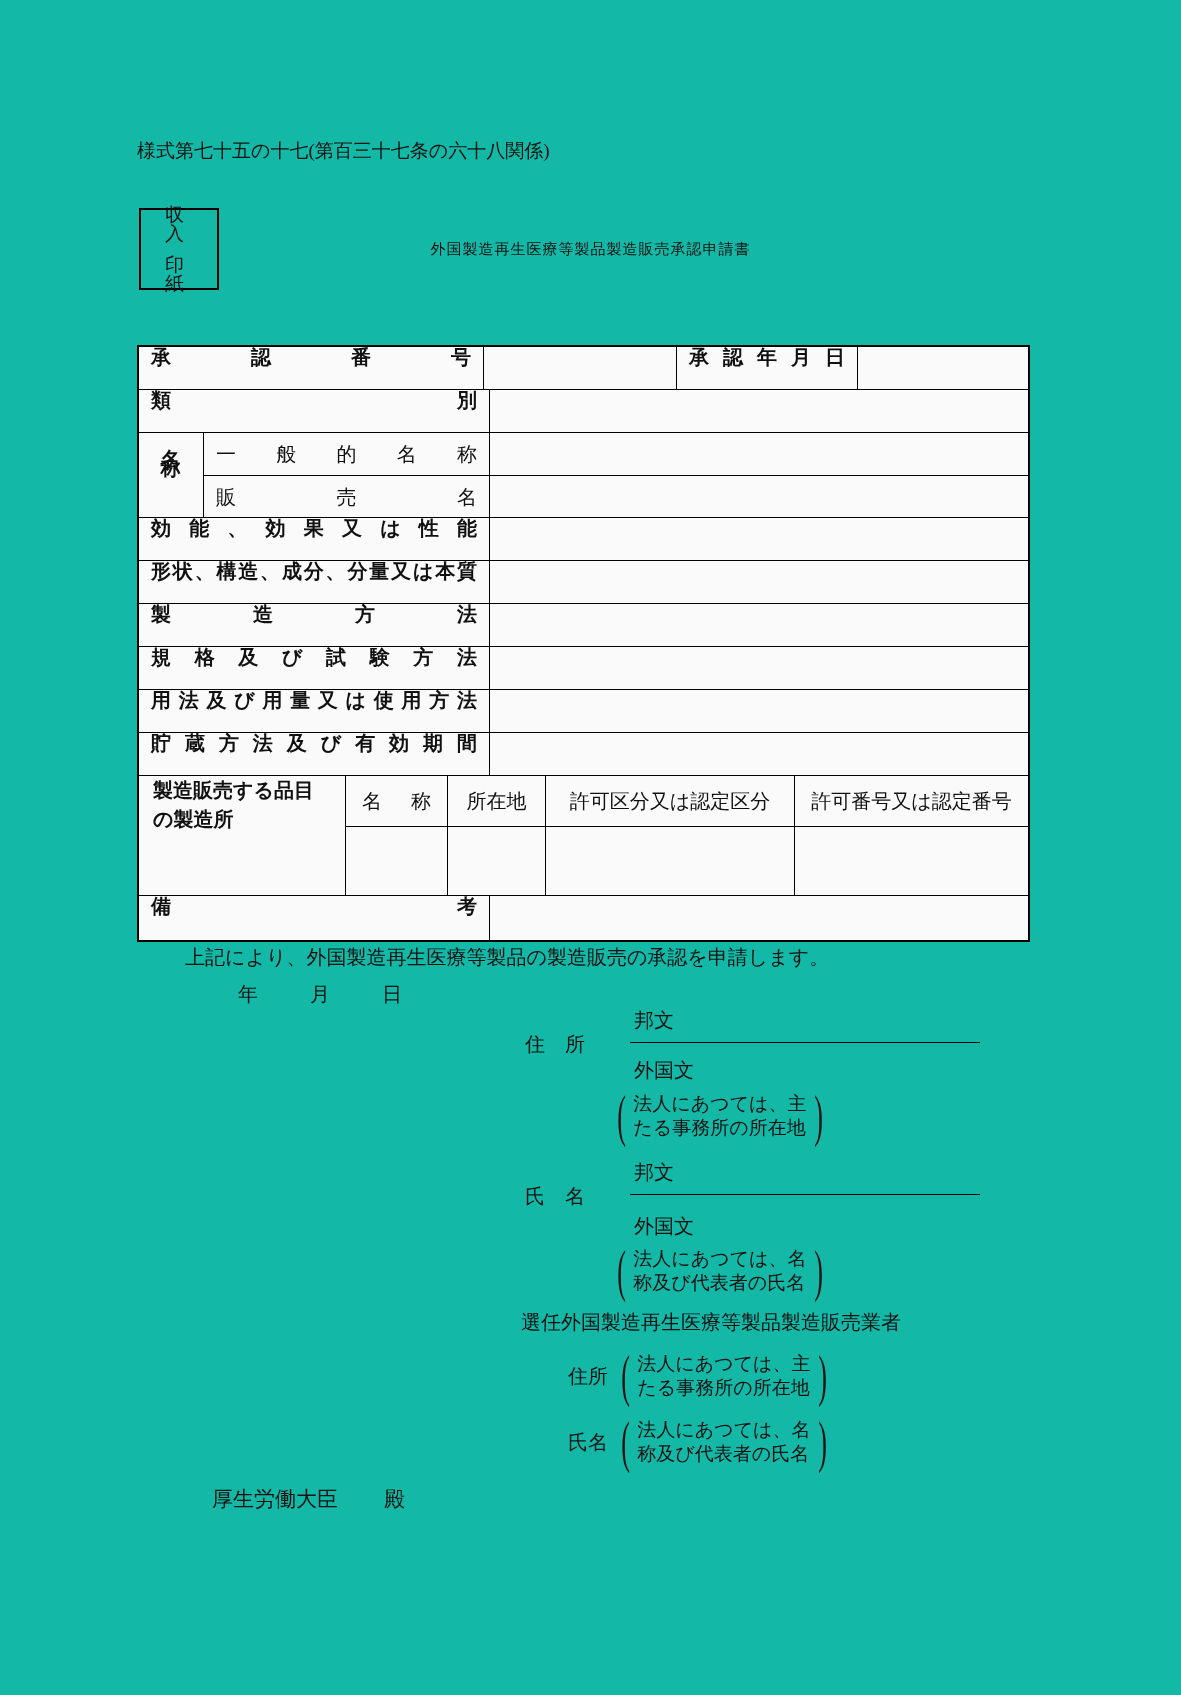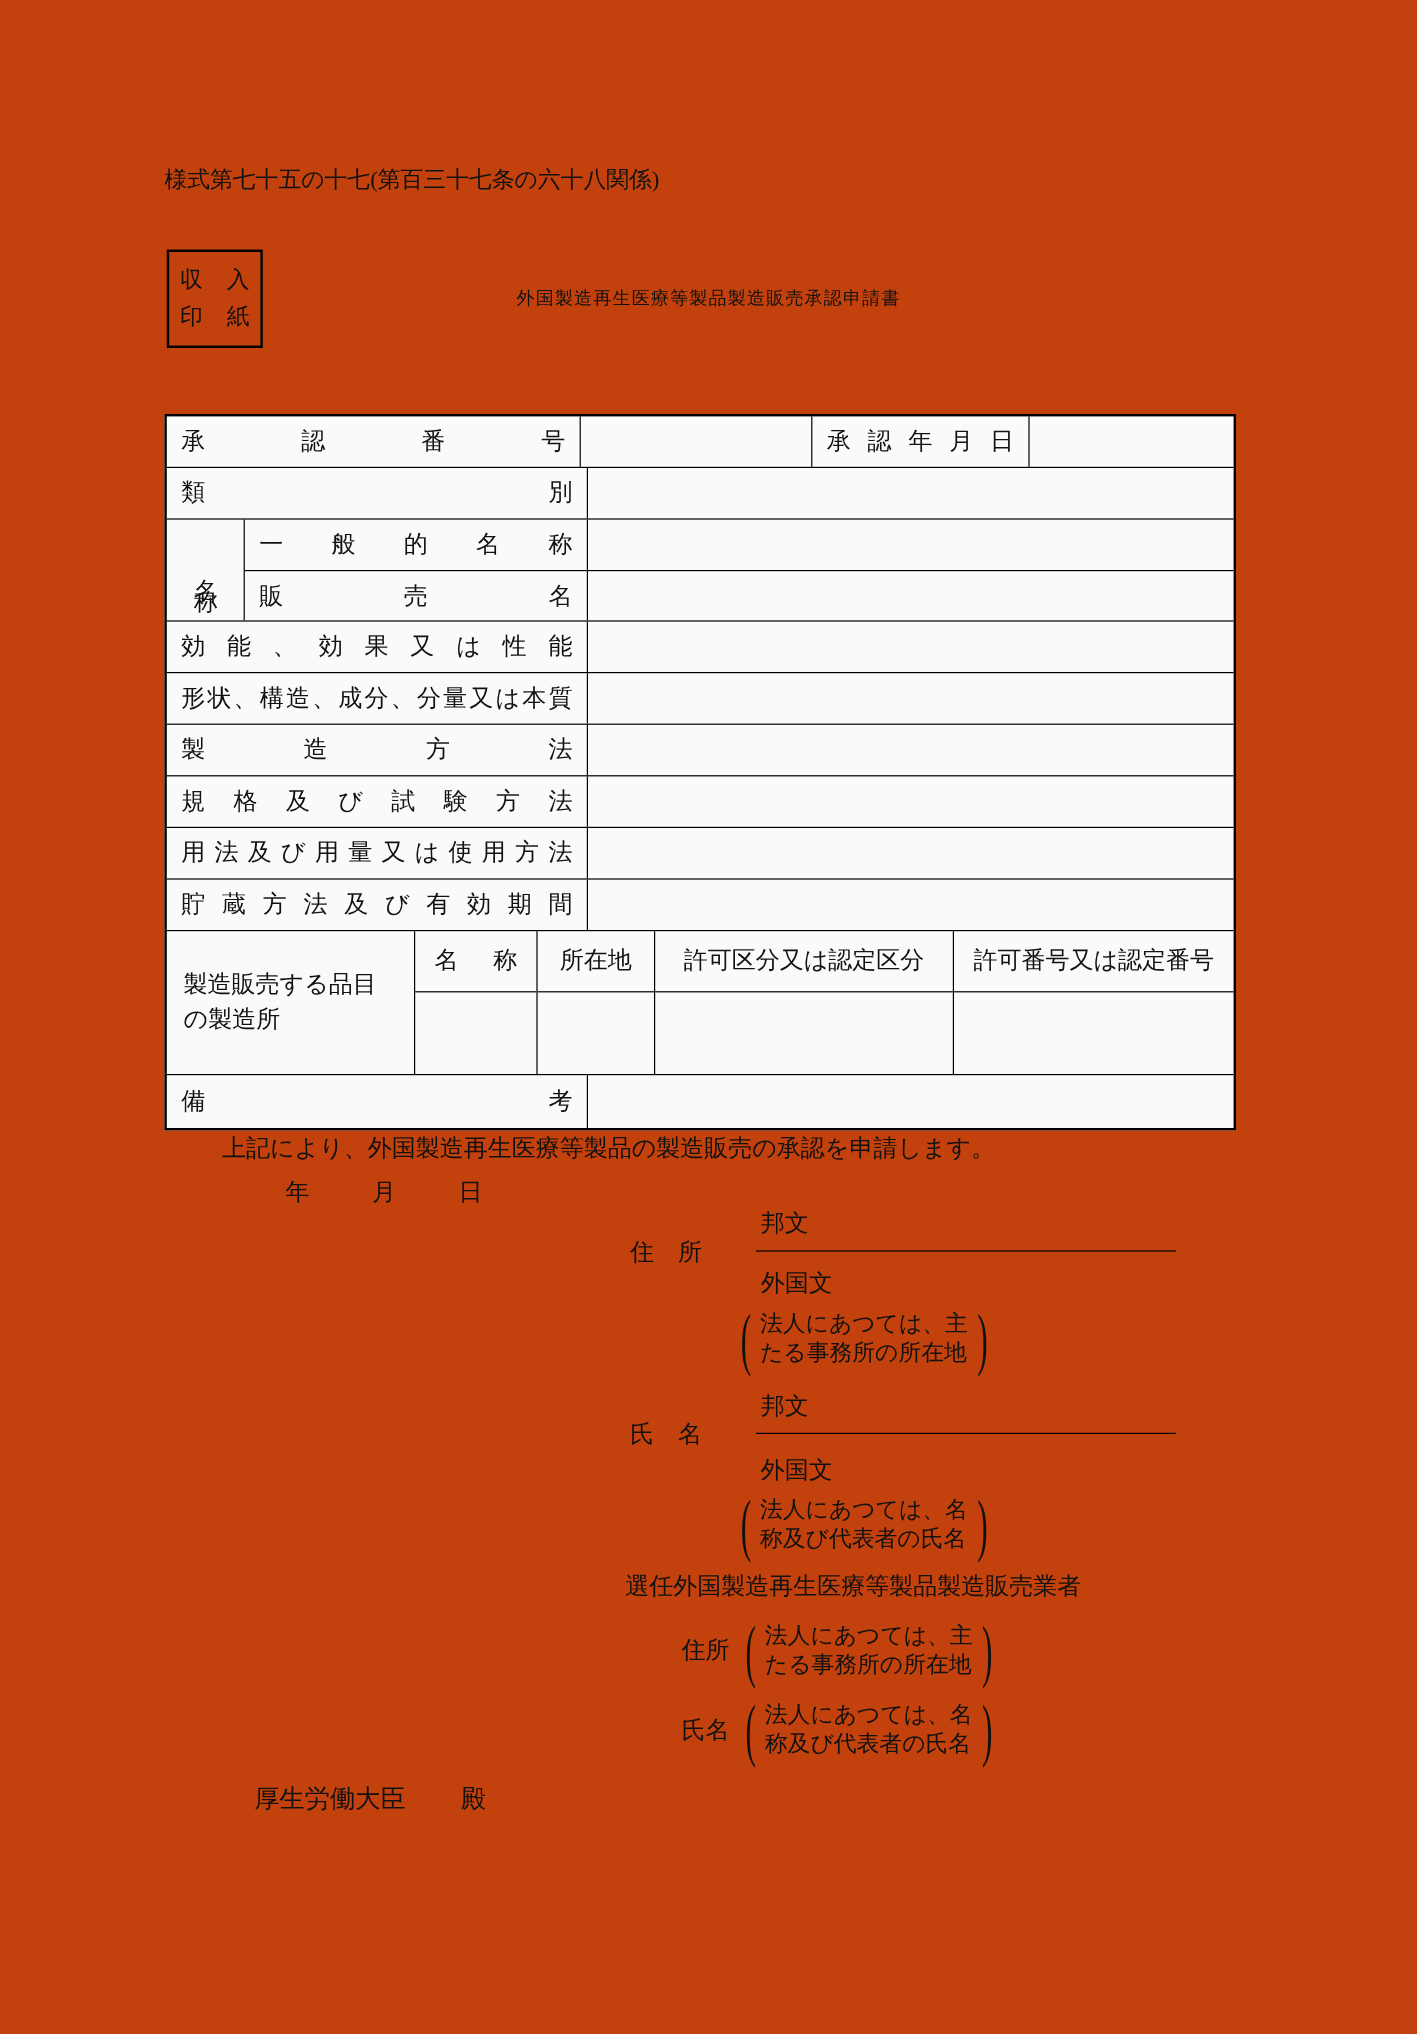--- a/index.html
+++ b/index.html
@@ -5,53 +5,53 @@
   html,body{margin:0;padding:0;}
   body{
     background:#e9e9e9;
     font-family:"Liberation Serif","DejaVu Serif",serif;
     color:#111;
   }
   .page{
     position:relative;
     width:1181px;height:1695px;
     margin:0 auto;
-    background:#c2410c;
+    background:#14b8a6;
     overflow:hidden;
     font-size:20px;
     line-height:1;
   }
   .abs{position:absolute;}
 
   
   .stamp-box{
     border:2px solid #000;
     width:80px;height:82px;
     box-sizing:border-box;
     display:flex;flex-direction:column;justify-content:center;
-    padding:4px 9px;gap:12px;
+    padding:4px 24px;gap:12px;
   }
   .stamp-line{display:block;width:100%;text-align:justify;text-align-last:justify;font-size:19px;}
 
   
   .form-number{font-size:19px;}
   .doc-title{width:1181px;text-align:center;font-size:15px;letter-spacing:1px;}
 
   
   .form-table{
     border:2px solid #000;
     width:893px;
     box-sizing:border-box;
     background:#fafafa;
   }
   .trow{display:flex;border-top:1px solid #000;}
   .form-table > .trow:first-child{border-top:none;}
   .cell,.colgrp{box-sizing:border-box;border-left:1px solid #000;}
   .trow > .cell:first-child,.trow > .colgrp:first-child{border-left:none;}
-  .cell{display:flex;align-items:center;}
+  .cell{display:flex;font-weight:bold;}
   .colgrp{display:flex;flex-direction:column;}
   .subrow{display:flex;align-items:center;box-sizing:border-box;}
   .subrow.bt{border-top:1px solid #000;}
 
   .w350{width:350px;} .w181{width:181px;} .w184{width:184px;margin-left:15px;} .w174{width:174px;}
   .w539{width:539px;} .w64{width:64px;}  .w286{width:286px;}
   .w206{width:206px;} .w102{width:102px;} .w98{width:98px;} .w249{width:249px;} .w234{width:234px;}
   .h42{height:42px;} .h84{height:84px;} .h50{height:50px;} .h69{height:69px;} .h44{height:44px;} .h119{height:119px;}
 
   .j{display:block;width:100%;box-sizing:border-box;

